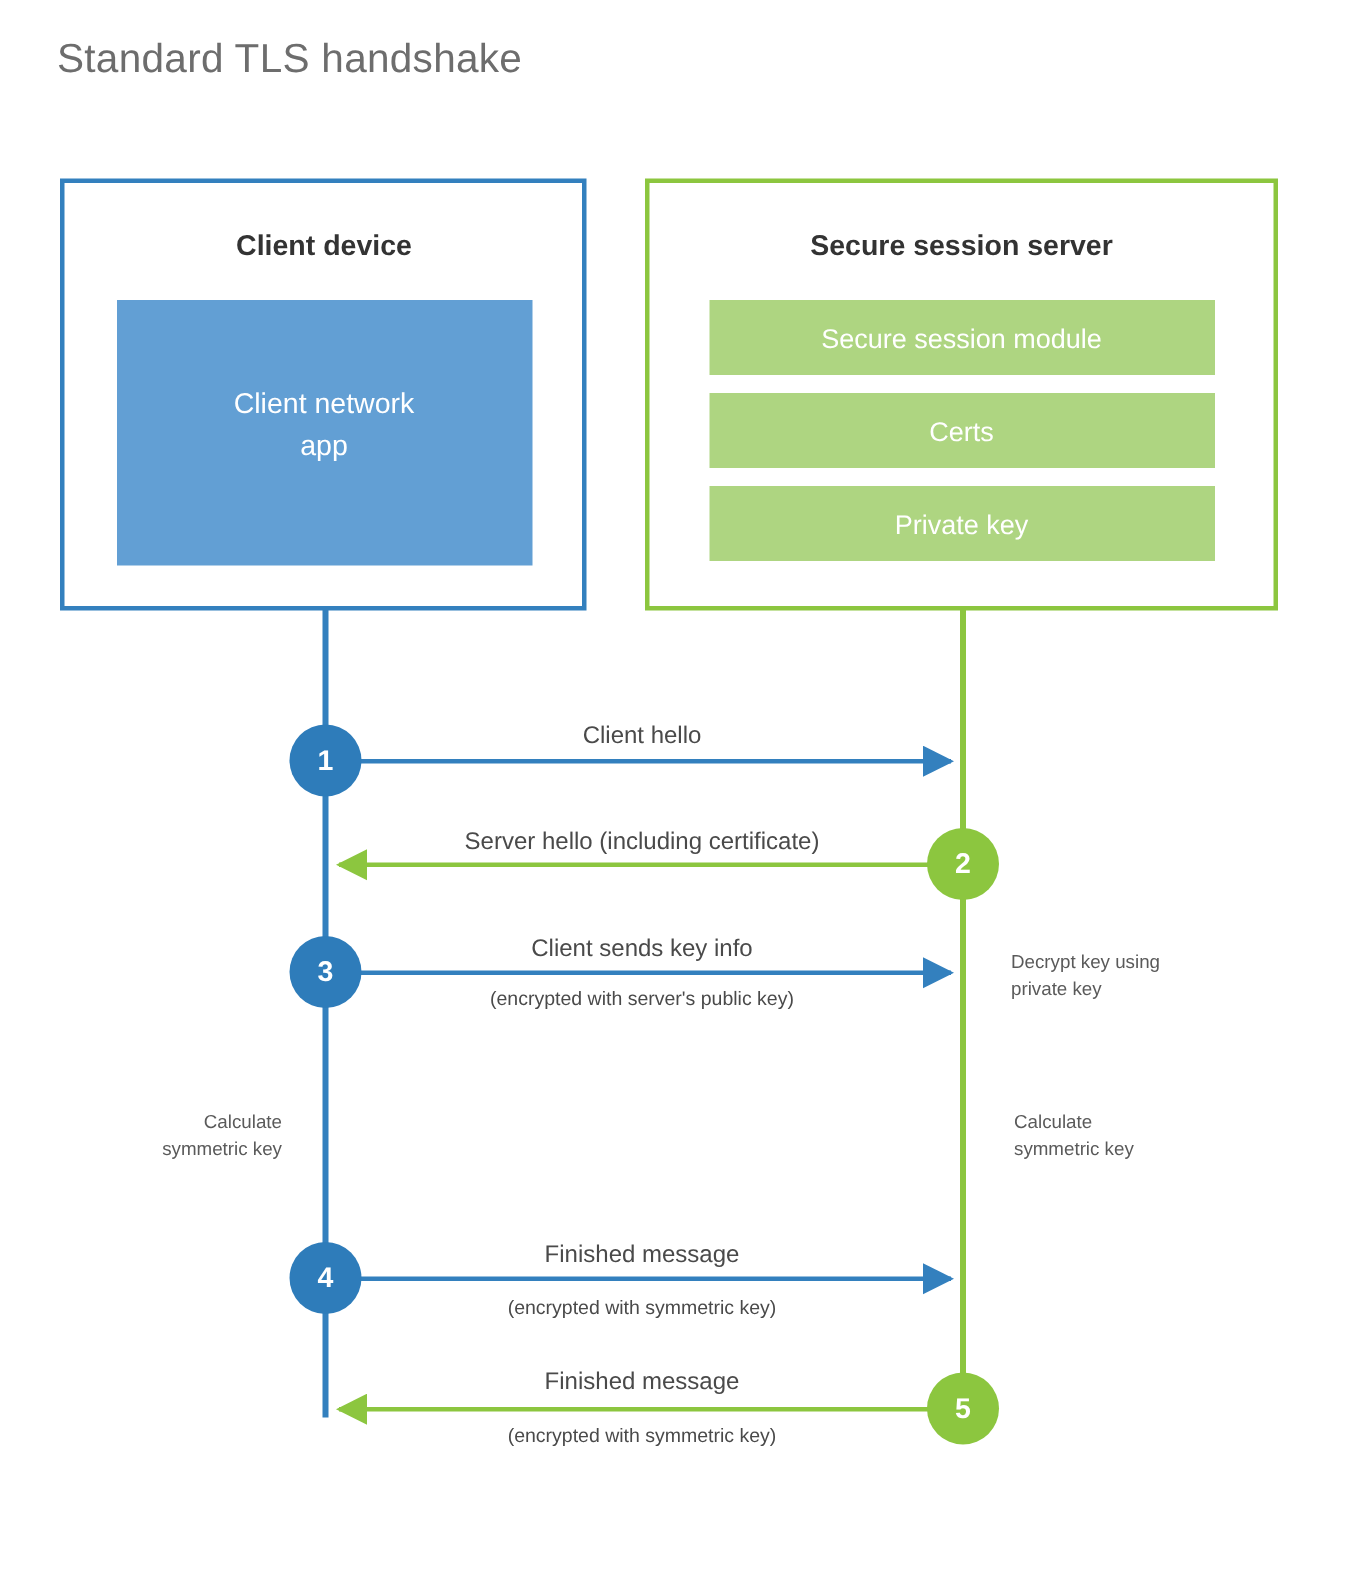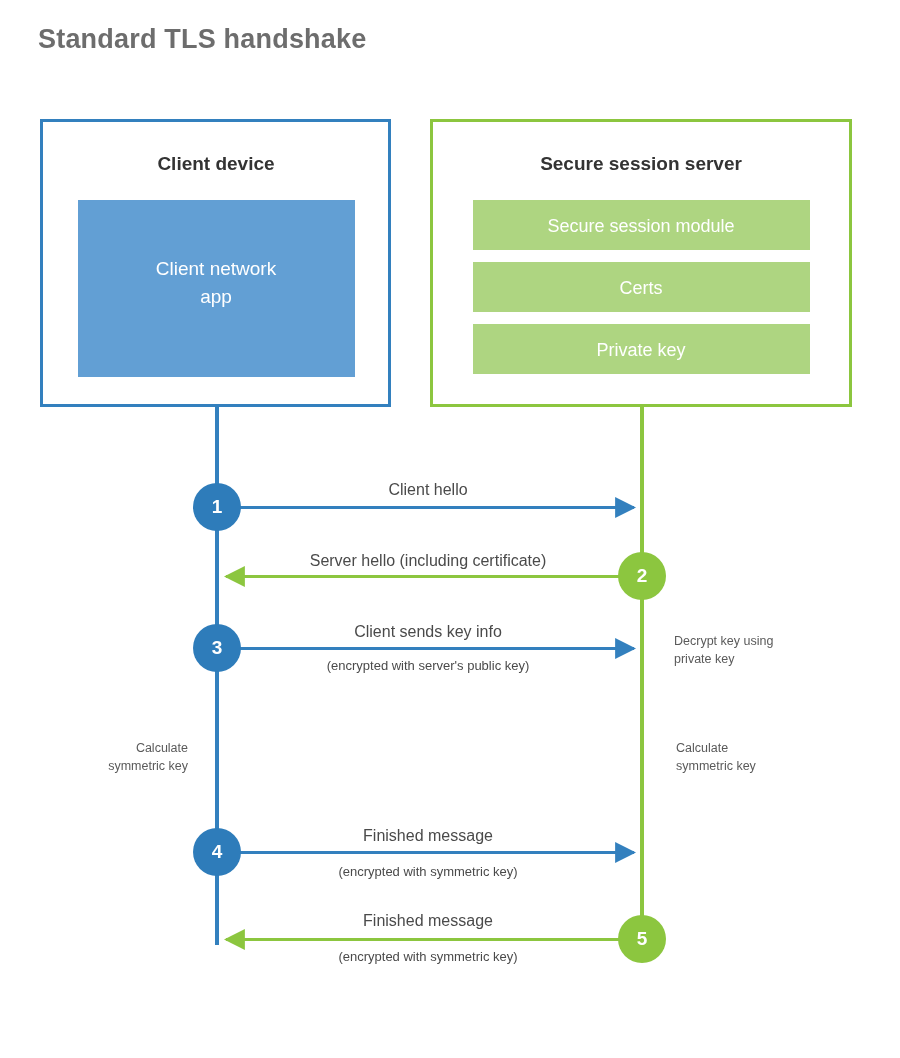--- a/index.html
+++ b/index.html
@@ -21,21 +21,21 @@
     left: 0;
     top: 0;
     width: 900px;
     height: 1058px;
   }
   .page-title {
     position: absolute;
     left: 38px;
     top: 24px;
     font-size: 27px;
-    font-weight: 700;
+    font-weight: 400;
     color: #6d6d6d;
     letter-spacing: 0.2px;
     white-space: nowrap;
   }
   svg { display: block; }
   .node-title {
     font-family: "Liberation Sans", "DejaVu Sans", sans-serif;
     font-size: 19px;
     font-weight: bold;
     fill: #333333;

